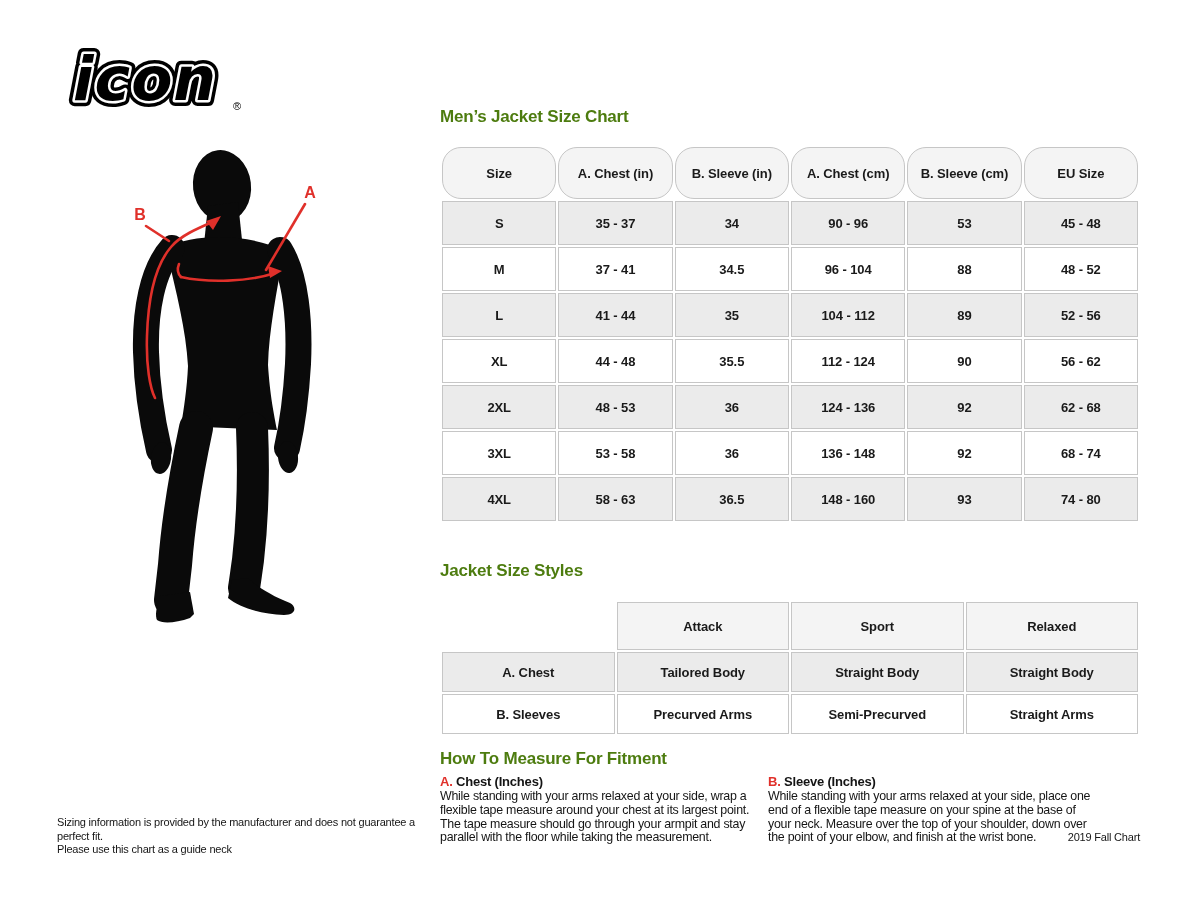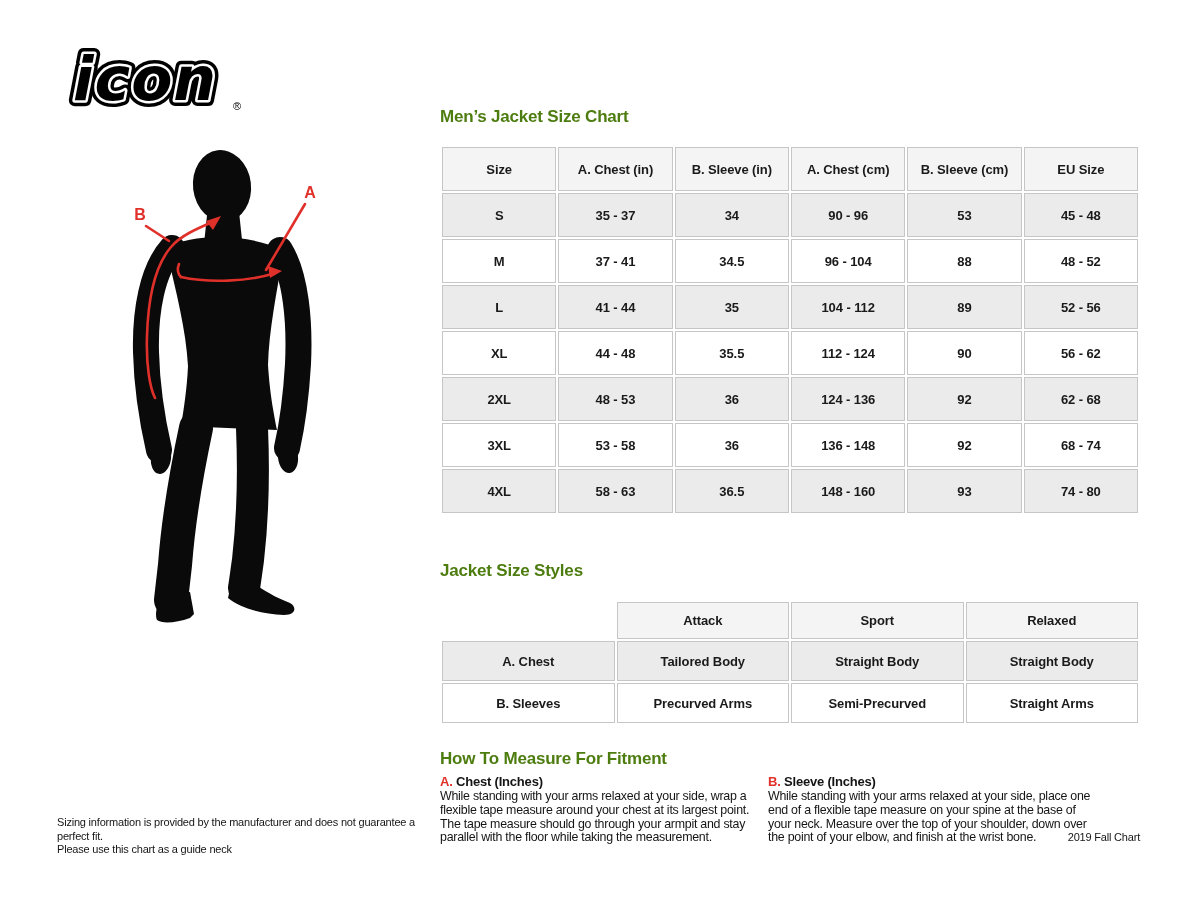--- a/index.html
+++ b/index.html
@@ -27,25 +27,25 @@
   table{
     border-collapse:separate;border-spacing:2px;table-layout:fixed;
     width:700px;
   }
   th,td{
     border:1px solid var(--border);
     text-align:center;vertical-align:middle;
     font-size:13px;font-weight:700;letter-spacing:-0.1px;color:#1a1a1a;
     padding:0;background:#ffffff;
   }
-  .main-table th{height:44px;background:var(--head-gray);}
+  .main-table th{height:52px;background:var(--head-gray);border-radius:19px;}
   .main-table td{height:44px;}
   .main-table tr.row-alt td{background:var(--row-gray);}
 
-  .styles-table th{height:37px;background:var(--head-gray);}
+  .styles-table th{height:48px;background:var(--head-gray);}
   .styles-table td{height:40px;}
   .styles-table tr.row-gray td{background:var(--row-gray);}
   .styles-table .empty-cell{border:none;background:transparent;}
   .styles-table .cell-light{font-weight:700;margin-left:44px;}
 
   
   .measure-col{line-height:14px;}
   .measure-heading{
     font-size:13px;font-weight:700;letter-spacing:-0.2px;margin:0 0 1px 0;
   }

